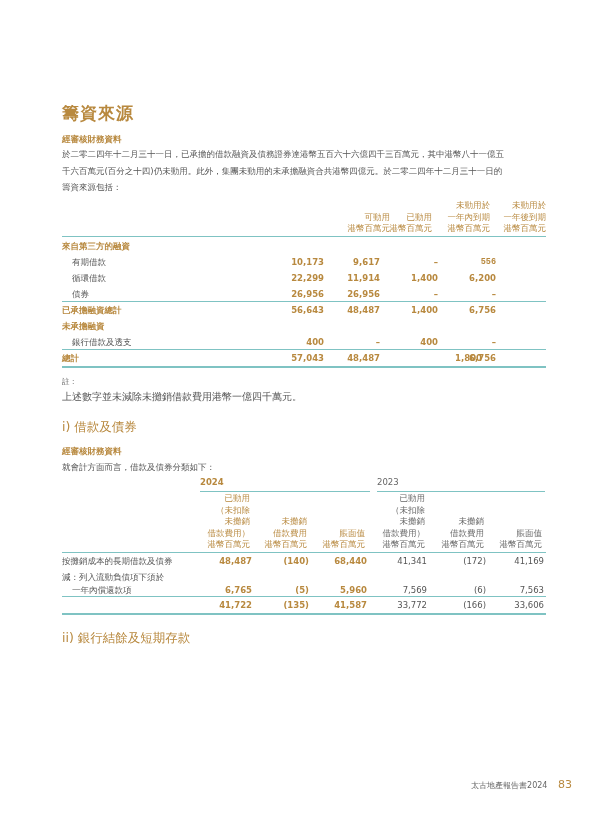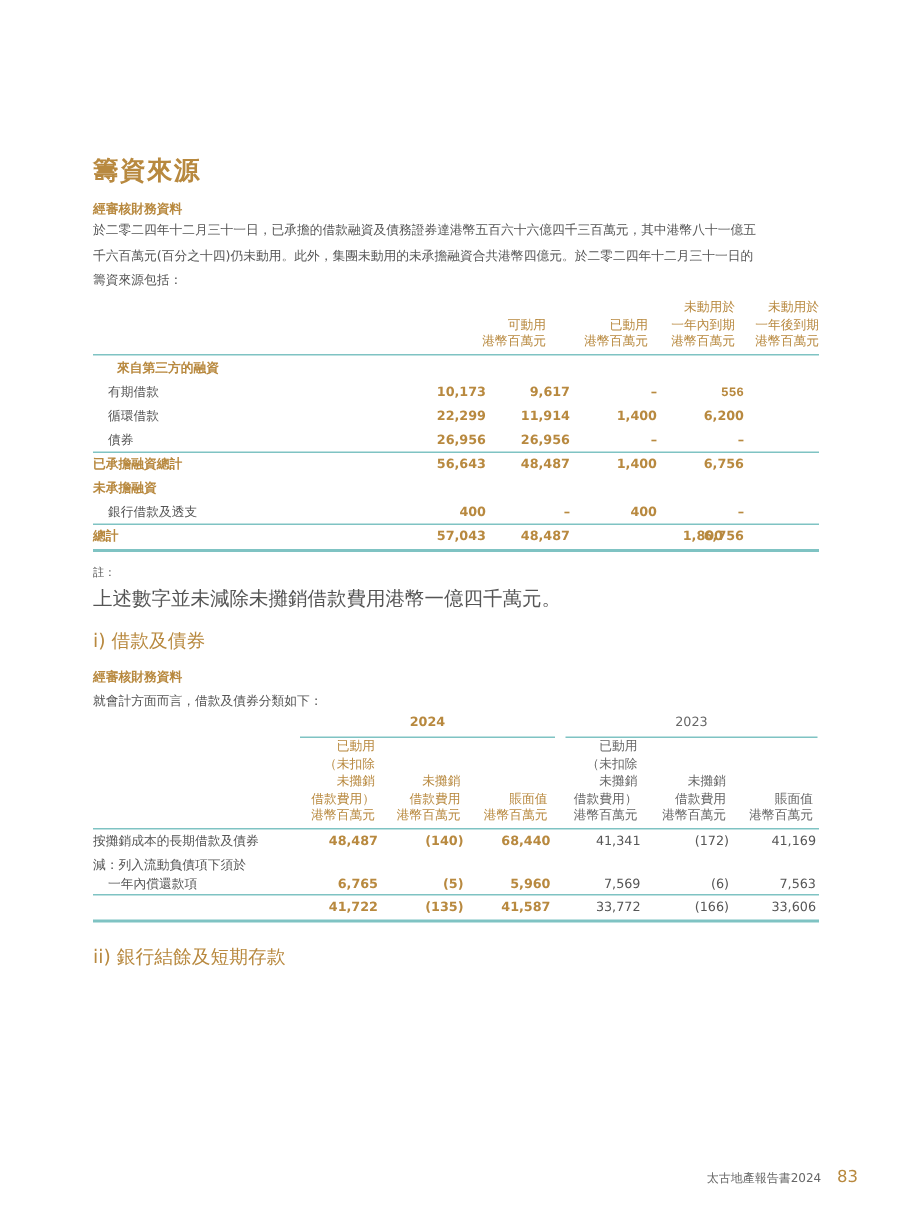--- a/index.html
+++ b/index.html
@@ -32,37 +32,37 @@
   .t2row { position: absolute; left: 62px; width: 484px; font-size: 8.5px; line-height: 14px; }
   .t2row .lbl { position: absolute; left: 0; color: #555; white-space: nowrap; }
   .t2row .v { position: absolute; text-align: right; width: 60px; }
   .v.g { color: #b8893f; font-weight: bold; }
   .v.n { color: #555; }
   .d1 { left: 130px; } .d2 { left: 187px; } .d3 { left: 245px; }
   .d4 { left: 305px; } .d5 { left: 364px; } .d6 { left: 422px; }
   .hcell { position: absolute; text-align: right; width: 60px; font-size: 8.5px; line-height: 11.5px; }
   .hcell.g { color: #b8893f; }
   .hcell.n { color: #666; }
-  .year { position: absolute; font-size: 8.5px; text-align: center; }
+  .year { position: absolute; font-size: 8.5px; }
   .footer { position: absolute; right: 28px; top: 778px; font-size: 8px; color: #666; }
   .footer .pg { color: #b8893f; font-size: 11px; margin-left: 8px; }
 </style>
 </head>
 <body>
 
 <div class="abs title">籌資來源</div>
 <div class="abs sub" style="left:62px; top:134px;">經審核財務資料</div>
 <div class="abs para" style="left:62px; top:146px;">
   <div>於二零二四年十二月三十一日，已承擔的借款融資及債務證券達港幣五百六十六億四千三百萬元，其中港幣八十一億五</div>
   <div>千六百萬元(百分之十四)仍未動用。此外，集團未動用的未承擔融資合共港幣四億元。於二零二四年十二月三十一日的</div>
   <div>籌資來源包括：</div>
 </div>
 
 <div class="t1-head">
-  <div class="col" style="left:248px; width:54px;">
+  <div class="col" style="left:274px; width:54px;">
     <div>&nbsp;</div>
     <div>可動用</div>
     <div>港幣百萬元</div>
   </div>
   <div class="col" style="left:316px; width:54px;">
     <div>&nbsp;</div>
     <div>已動用</div>
     <div>港幣百萬元</div>
   </div>
   <div class="col" style="left:372px; width:56px;">
@@ -71,21 +71,21 @@
     <div>港幣百萬元</div>
   </div>
   <div class="col" style="left:428px; width:56px;">
     <div>未動用於</div>
     <div>一年後到期</div>
     <div>港幣百萬元</div>
   </div>
 </div>
 <div class="teal" style="left:62px; top:236px; width:484px;"></div>
 
-<div class="row" style="top:238px;margin-left:16px;">
+<div class="row" style="top:238px;">
   <span class="lbl g">來自第三方的融資</span>
 </div>
 <div class="row" style="top:254px;">
   <span class="lbl ind">有期借款</span>
   <span class="v" style="left:192px;">10,173</span>
   <span class="v" style="left:248px;">9,617</span>
   <span class="v" style="left:306px;">–</span>
   <span class="v" style="left:364px;font-family:Liberation Mono, monospace;">556</span>
 </div>
 <div class="row" style="top:270px;">
@@ -124,21 +124,21 @@
 <div class="row" style="top:350px;">
   <span class="lbl g">總計</span>
   <span class="v" style="left:192px;">57,043</span>
   <span class="v" style="left:248px;">48,487</span>
   <span class="v" style="left:306px;padding-left:44px;">1,800</span>
   <span class="v" style="left:364px;">6,756</span>
 </div>
 <div class="teal2" style="left:62px; top:366px; width:484px;"></div>
 
 <div class="abs" style="left:62px; top:377px; font-size:7.5px; color:#555;">註：</div>
-<div class="abs" style="left:62px; top:390px; font-size:13px; color:#555;">上述數字並未減除未攤銷借款費用港幣一億四千萬元。</div>
+<div class="abs" style="left:62px; top:390px; font-size:10px; color:#555;">上述數字並未減除未攤銷借款費用港幣一億四千萬元。</div>
 
 <div class="abs" style="left:62px; top:419px; font-size:12.5px; color:#b8893f;">i) 借款及債券</div>
 <div class="abs sub" style="left:62px; top:446px;">經審核財務資料</div>
 <div class="abs" style="left:62px; top:462px; font-size:8.5px; color:#555;">就會計方面而言，借款及債券分類如下：</div>
 
 <div class="year gold" style="left:200px; top:477px; width:170px; font-weight:bold;">2024</div>
 <div class="teal" style="left:200px; top:491px; width:170px;"></div>
 <div class="year" style="left:377px; top:477px; width:168px; color:#666;">2023</div>
 <div class="teal" style="left:377px; top:491px; width:168px;"></div>
 

